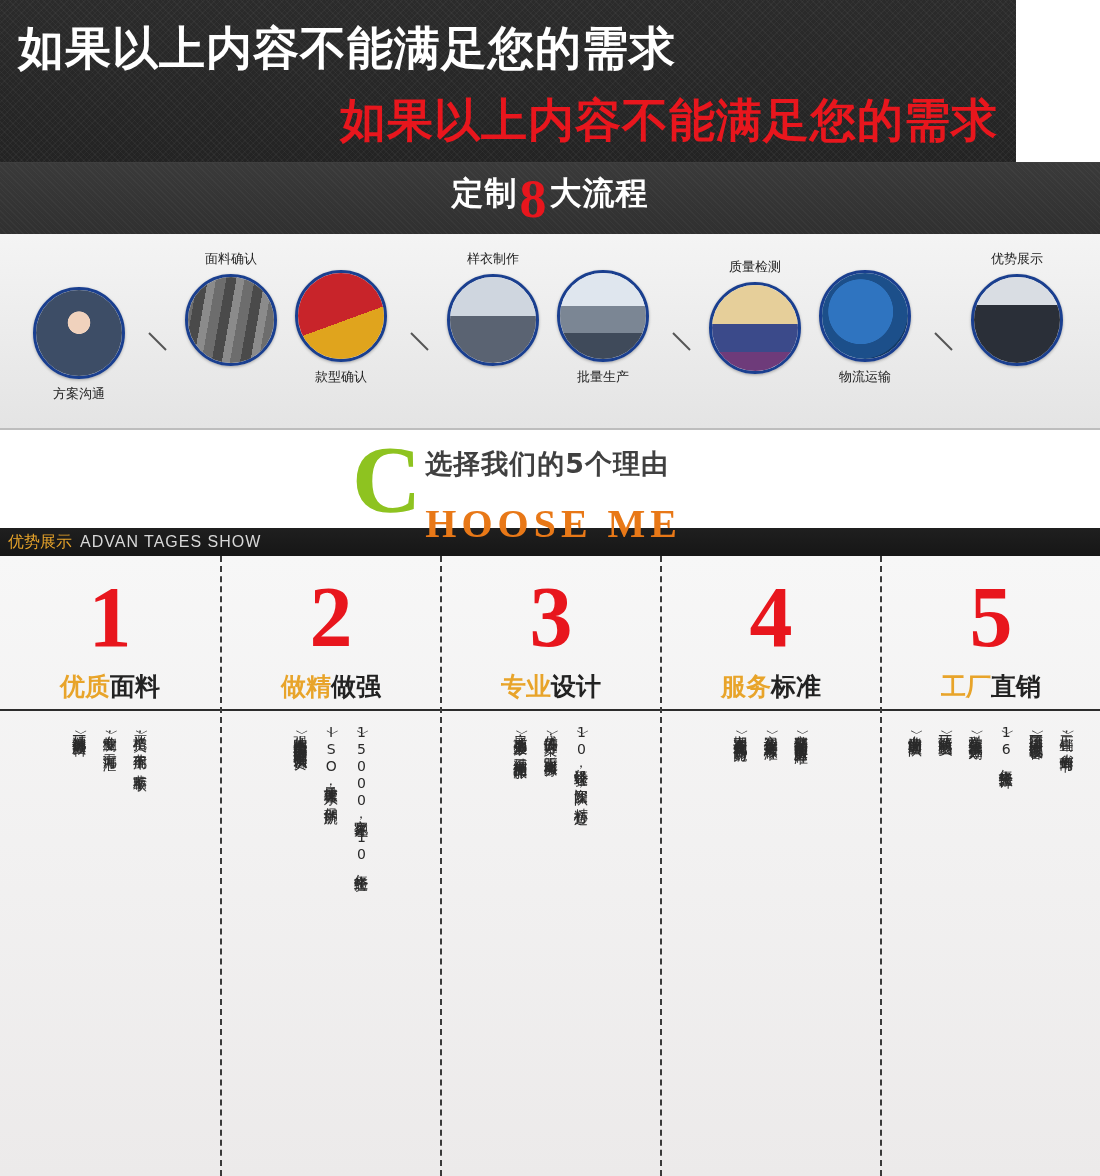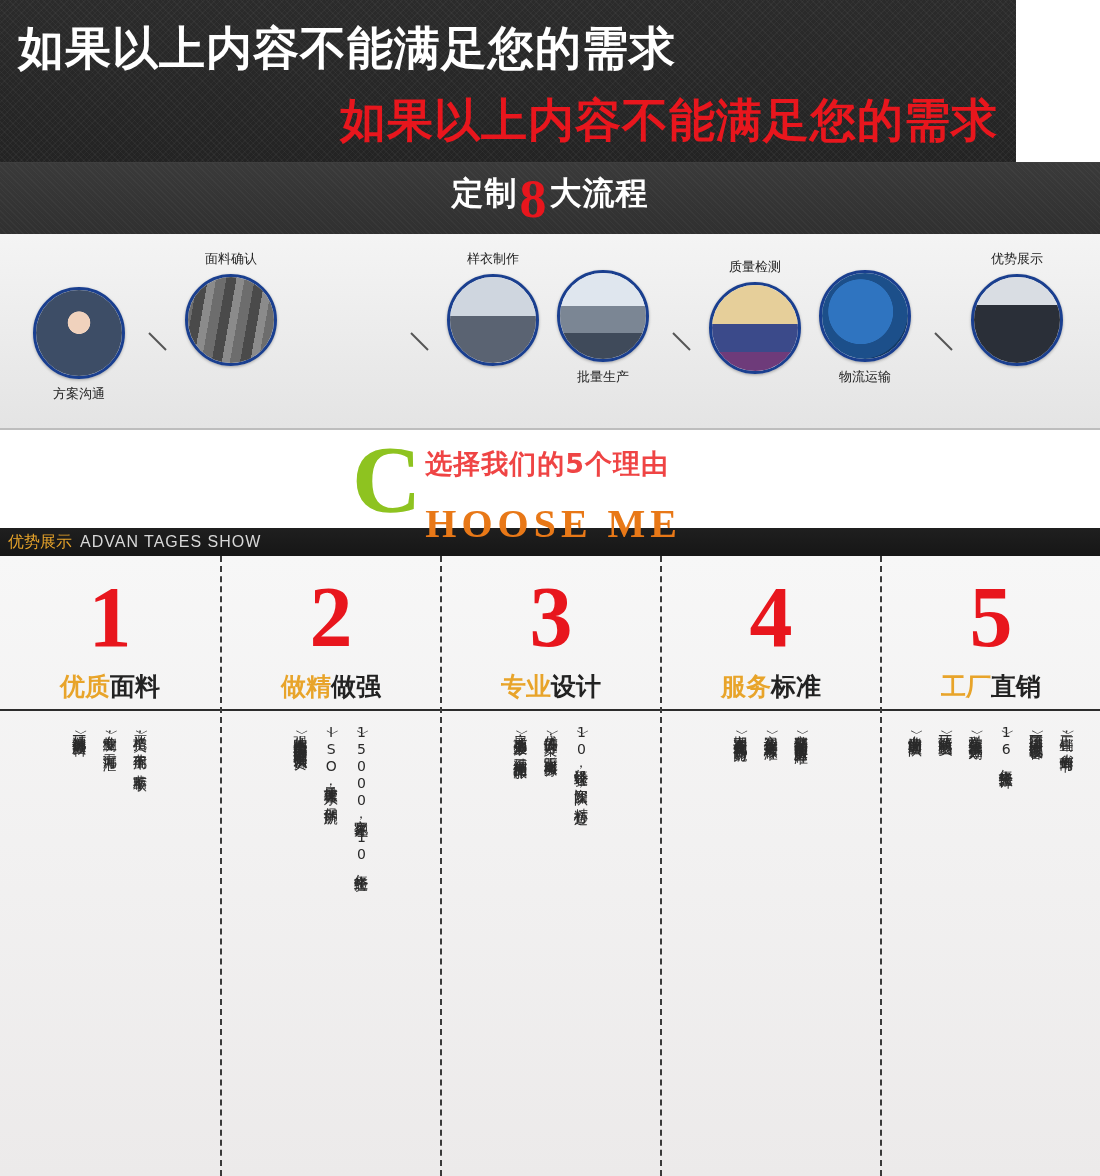--- a/index.html
+++ b/index.html
@@ -154,21 +154,21 @@
   .big-c {
     font-family: "Liberation Serif", serif;
     font-size: 96px;
     line-height: 0.92;
     color: #8ec320;
     font-weight: bold;
   }
   .choose-text { margin-left: 4px; padding-top: 10px; }
   .choose-cn {
     font-size: 27px;
-    color: #ef4444;
+    color: #404040;
     font-weight: bold;
     font-family: "DejaVu Sans", sans-serif;
     letter-spacing: 1px;
   }
   .choose-en {
     font-family: "Liberation Serif", serif;
     font-size: 40px;
     font-weight: bold;
     color: #e87817;
     letter-spacing: 5px;
@@ -292,20 +292,26 @@
       <path d="M3 3 L20 20" stroke="currentColor" stroke-width="2" fill="none"></path>
     </svg>
 
     <div class="step top" style="left:166px; top:16px;">
       <div class="label">面料确认</div>
       <div class="circle">
           <div class="img ph-fabric"></div>
         </div>
     </div>
 
+    <div class="step bottom" style="left:276px; top:36px;">
+      <div class="circle">
+          <div class="img ph-shirt"></div>
+        </div>
+      <div class="label">款型确认</div>
+    </div>
 
     <svg class="arrow" style="left:408px; top:96px;" viewBox="0 0 24 24">
       <path d="M3 3 L20 20" stroke="currentColor" stroke-width="2" fill="none"></path>
     </svg>
 
     <div class="step bottom" style="left:538px; top:36px;">
       <div class="circle">
           <div class="img ph-batch"></div>
         </div>
       <div class="label">批量生产</div>

